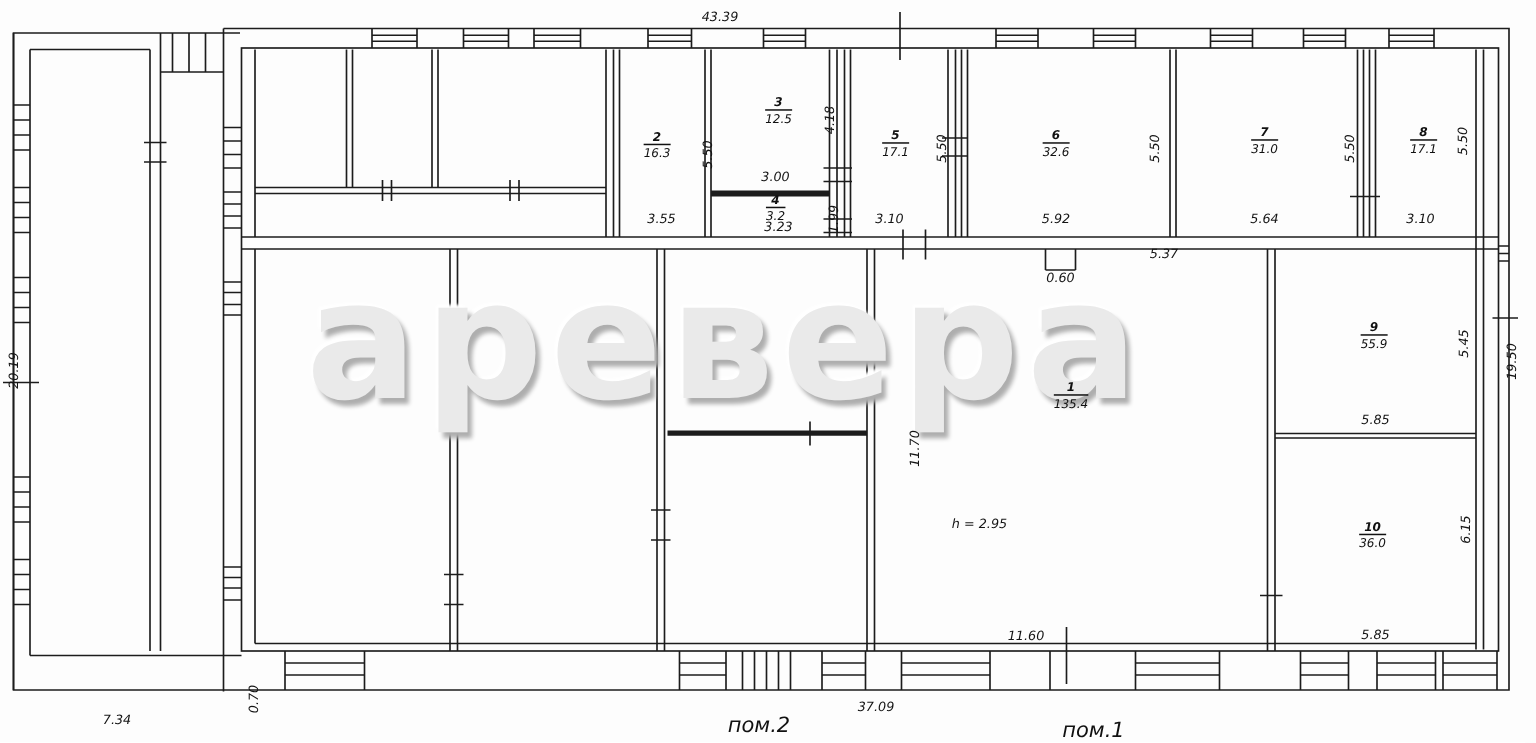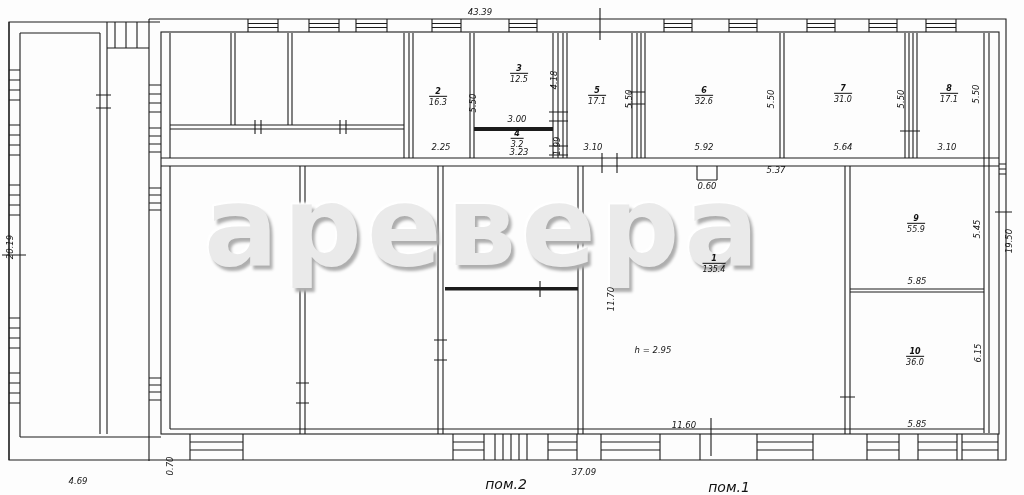--- a/index.html
+++ b/index.html
@@ -98,41 +98,41 @@
       <rect x="445" y="287" width="133" height="3.5"></rect>
     </g>
   </svg>
 
   <div class="wm-brand">аревера</div>
 
   <div class="dim" style="left:480px;top:12px">43.39</div>
   <div class="dim" style="left:584px;top:472px">37.09</div>
   <div class="vdim" style="left:10px;top:247px">20.19</div>
   <div class="vdim" style="left:1009px;top:241px">19.50</div>
-  <div class="dim" style="left:78px;top:481px">4.69</div>
+  <div class="dim" style="left:78px;top:481px">7.34</div>
   <div class="vdim" style="left:170px;top:466px">0.70</div>
 
   <div class="pom" style="left:506px;top:484px">пом.2</div>
   <div class="pom" style="left:729px;top:487px">пом.1</div>
 
   <div class="rlabel" style="left:714px;top:264px">
     <div class="rnum">1</div>
     <div class="rarea">135.4</div>
   </div>
   <div class="dim" style="left:684px;top:425px">11.60</div>
   <div class="vdim" style="left:611px;top:299px">11.70</div>
   <div class="dim" style="left:653px;top:350px">h = 2.95</div>
   <div class="dim" style="left:707px;top:186px">0.60</div>
   <div class="dim" style="left:776px;top:170px">5.37</div>
 
   <div class="rlabel" style="left:438px;top:97px">
     <div class="rnum">2</div>
     <div class="rarea">16.3</div>
   </div>
-  <div class="dim" style="left:441px;top:147px">2.25</div>
+  <div class="dim" style="left:441px;top:147px">3.55</div>
   <div class="vdim" style="left:473px;top:103px">5.50</div>
 
   <div class="rlabel" style="left:519px;top:74px">
     <div class="rnum">3</div>
     <div class="rarea">12.5</div>
   </div>
   <div class="dim" style="left:517px;top:119px">3.00</div>
   <div class="vdim" style="left:554px;top:80px">4.18</div>
 
   <div class="rlabel" style="left:517px;top:139px">

